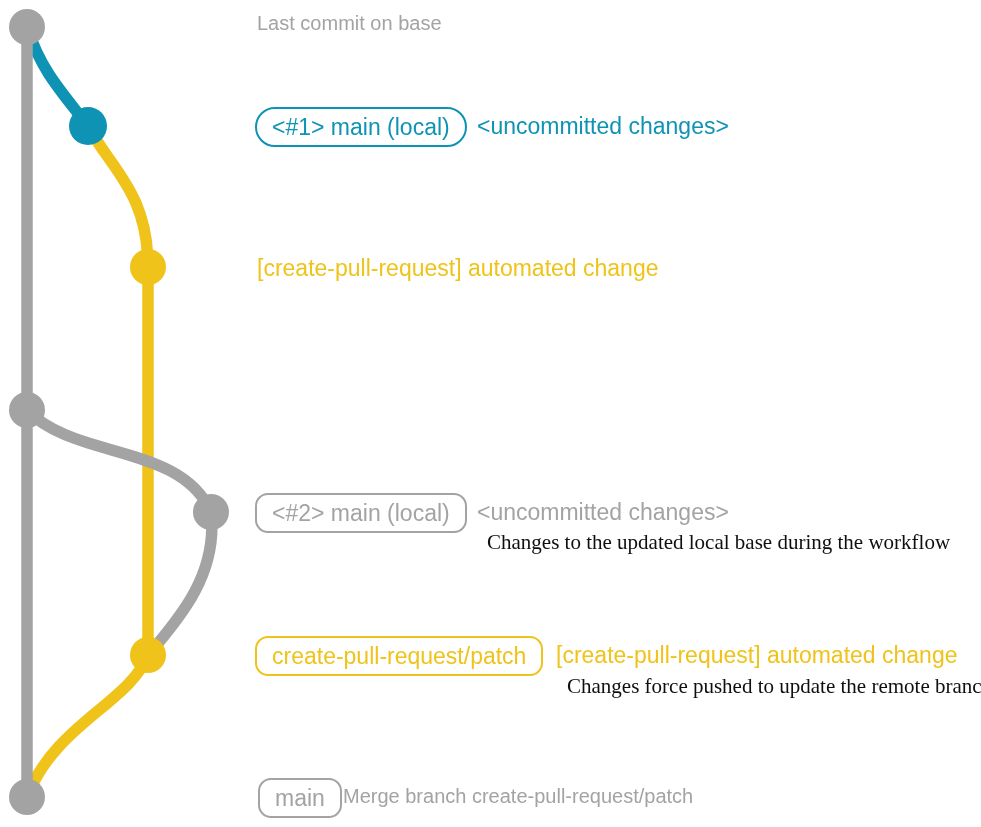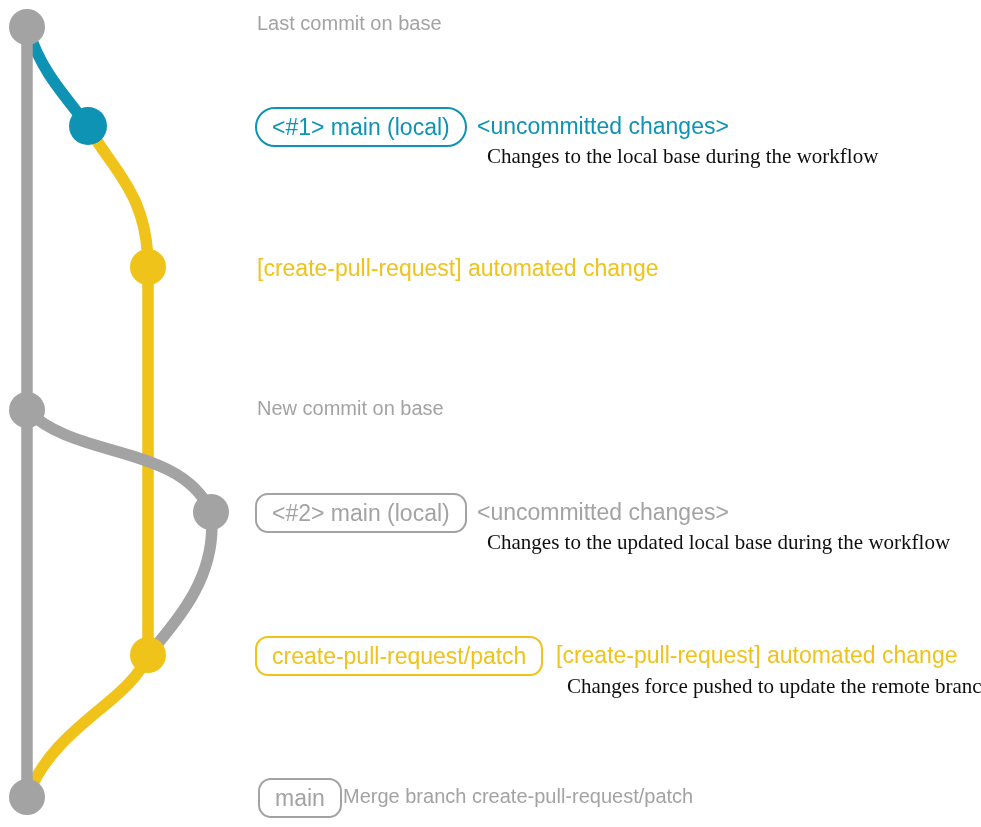--- a/index.html
+++ b/index.html
@@ -78,25 +78,23 @@
     <circle class="fill-gray" cx="27" cy="797" r="18"></circle>
     <circle class="fill-teal" cx="88" cy="126" r="19"></circle>
     <circle class="fill-yellow" cx="148" cy="267" r="18"></circle>
     <circle class="fill-yellow" cx="148" cy="655" r="18"></circle>
   </svg>
 
   <div class="abs note" style="left:257px; top:12px;">Last commit on base</div>
 
   <div class="abs badge badge-teal" style="left:255px; top:107px;">&lt;#1&gt; main (local)</div>
   <div class="abs status-teal" style="left:477px; top:113px;">&lt;uncommitted changes&gt;</div>
-  <div class="abs caption" style="left:487px; top:144px;">Changes to the local base during the workflow</div>
 
   <div class="abs title-yellow" style="left:257px; top:255px;">[create-pull-request] automated change</div>
 
-  <div class="abs note" style="left:257px; top:397px;">New commit on base</div>
 
   <div class="abs badge badge-gray" style="left:255px; top:493px;">&lt;#2&gt; main (local)</div>
   <div class="abs status-gray" style="left:477px; top:499px;">&lt;uncommitted changes&gt;</div>
   <div class="abs caption" style="left:487px; top:530px;">Changes to the updated local base during the workflow</div>
 
   <div class="abs badge badge-yellow" style="left:255px; top:636px;">create-pull-request/patch</div>
   <div class="abs title-yellow" style="left:556px; top:642px;">[create-pull-request] automated change</div>
   <div class="abs caption" style="left:567px; top:674px;">Changes force pushed to update the remote branch</div>
 
   <div class="abs badge badge-gray" style="left:258px; top:778px;">main</div>

